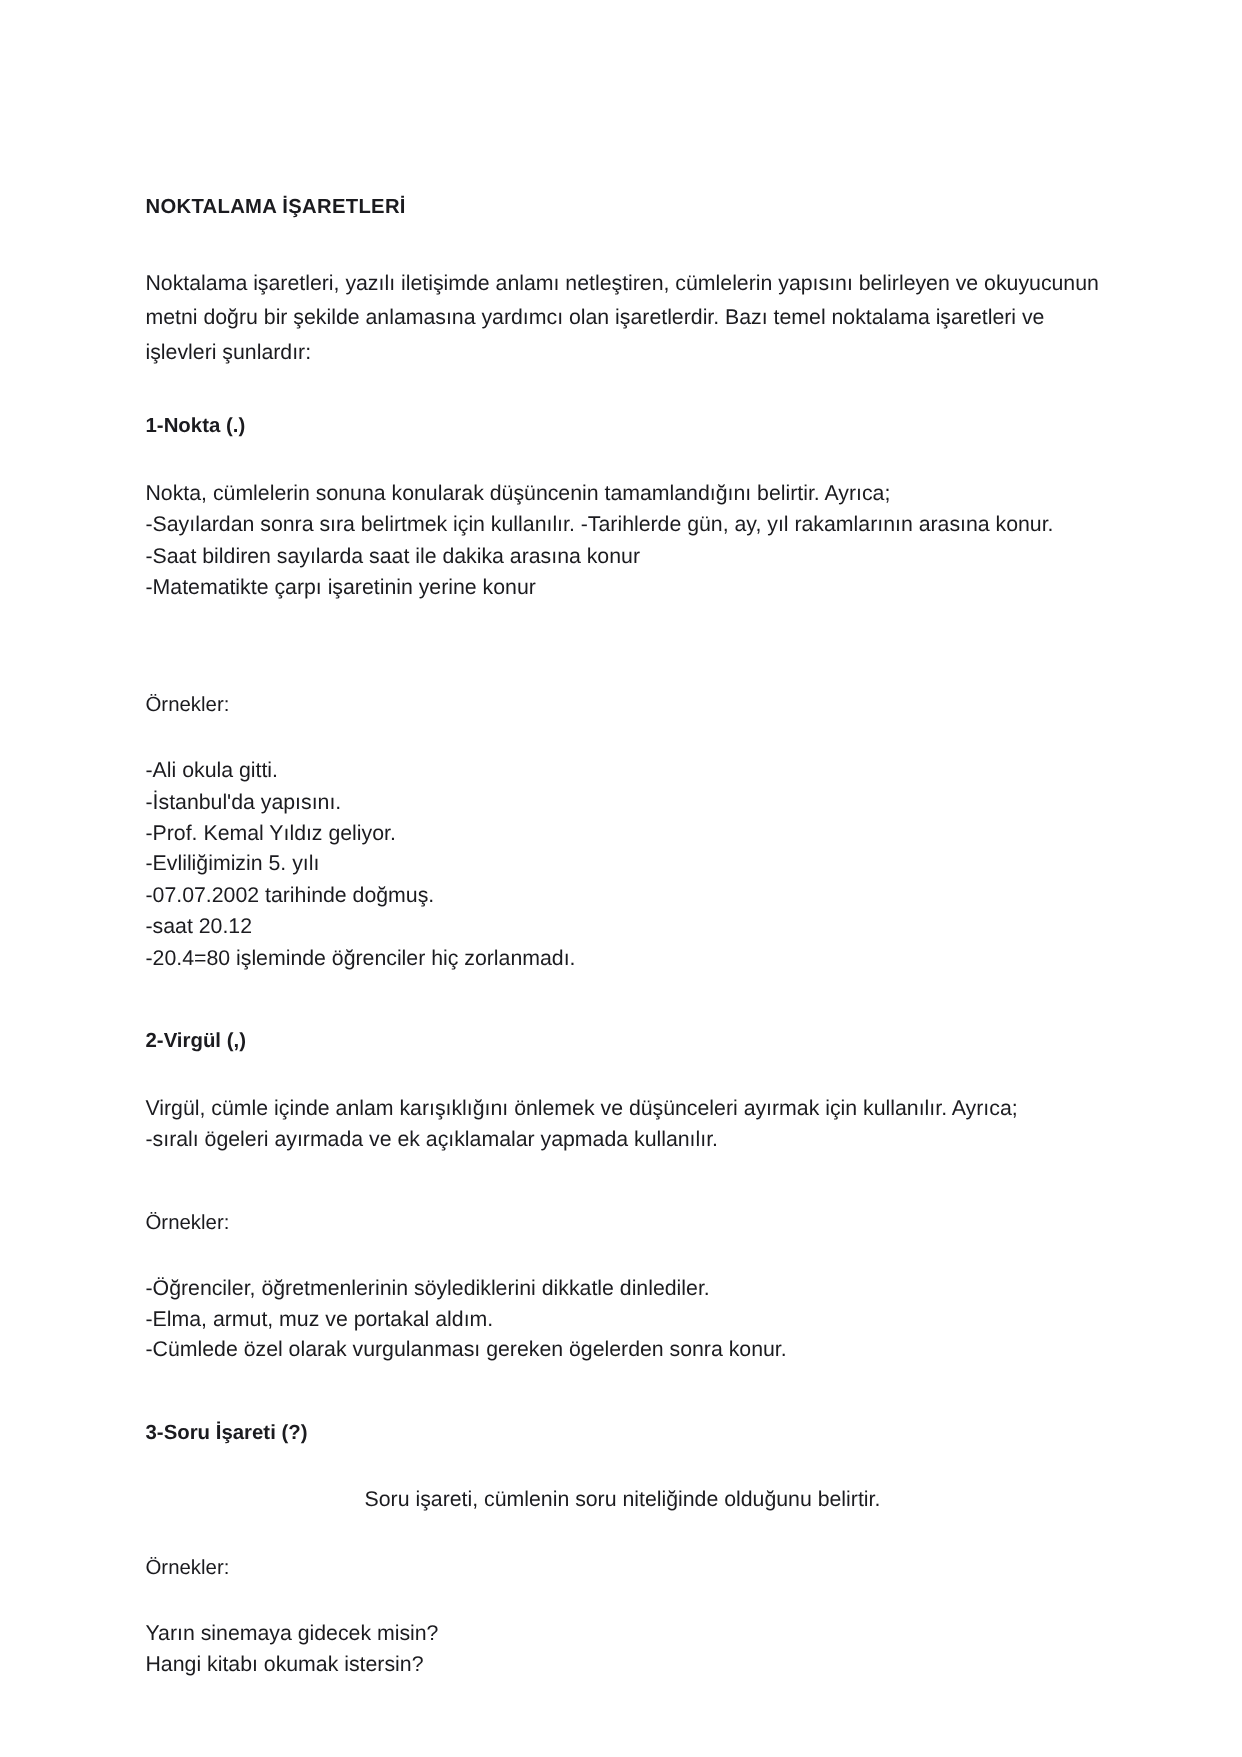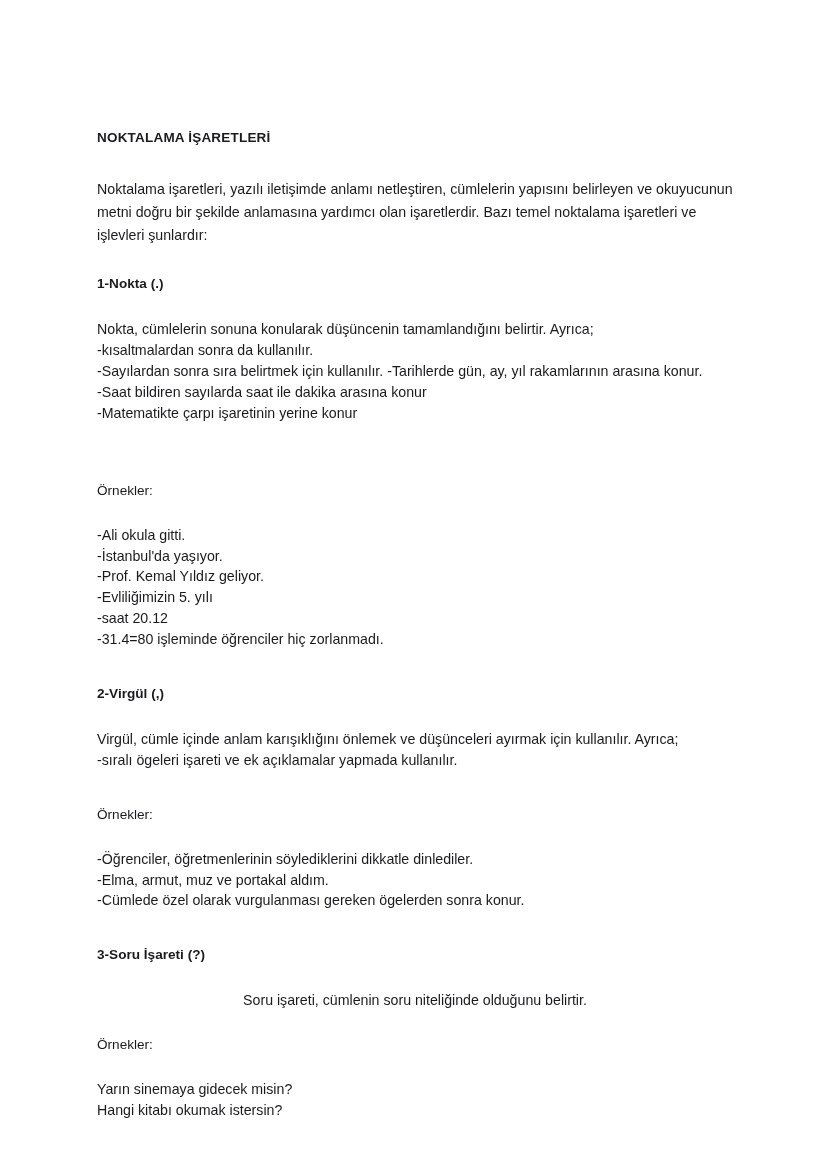--- a/index.html
+++ b/index.html
@@ -79,42 +79,42 @@
   <article class="doc-body">
 
     <h1 class="blk doc-title">NOKTALAMA İŞARETLERİ</h1>
 
     <p class="blk para">Noktalama işaretleri, yazılı iletişimde anlamı netleştiren, cümlelerin yapısını belirleyen ve okuyucunun metni doğru bir şekilde anlamasına yardımcı olan işaretlerdir. Bazı temel noktalama işaretleri ve işlevleri şunlardır:</p>
 
     <h2 class="blk sec-head">1-Nokta (.)</h2>
 
     <div class="blk lines gap-lg">
       <span class="ln">Nokta, cümlelerin sonuna konularak düşüncenin tamamlandığını belirtir. Ayrıca;</span>
-      <span class="ln">-kısaltmalardan sonra da kullanılır.</span>
       <span class="ln">-Sayılardan sonra sıra belirtmek için kullanılır. -Tarihlerde gün, ay, yıl rakamlarının arasına konur.</span>
       <span class="ln">-Saat bildiren sayılarda saat ile dakika arasına konur</span>
       <span class="ln">-Matematikte çarpı işaretinin yerine konur</span>
     </div>
 
     <h3 class="blk sub-head">Örnekler:</h3>
 
     <div class="blk lines gap-md">
       <span class="ln">-Ali okula gitti.</span>
-      <span class="ln">-İstanbul'da yaşıyor.</span>
+      <span class="ln">-İstanbul'da yapısını.</span>
       <span class="ln">-Prof. Kemal Yıldız geliyor.</span>
       <span class="ln">-Evliliğimizin 5. yılı</span>
+      <span class="ln">-07.07.2002 tarihinde doğmuş.</span>
       <span class="ln">-saat 20.12</span>
-      <span class="ln">-31.4=80 işleminde öğrenciler hiç zorlanmadı.</span>
+      <span class="ln">-20.4=80 işleminde öğrenciler hiç zorlanmadı.</span>
     </div>
 
     <h2 class="blk sec-head">2-Virgül (,)</h2>
 
     <div class="blk lines gap-md">
       <span class="ln">Virgül, cümle içinde anlam karışıklığını önlemek ve düşünceleri ayırmak için kullanılır. Ayrıca;</span>
-      <span class="ln">-sıralı ögeleri işareti ve ek açıklamalar yapmada kullanılır.</span>
+      <span class="ln">-sıralı ögeleri ayırmada ve ek açıklamalar yapmada kullanılır.</span>
     </div>
 
     <h3 class="blk sub-head">Örnekler:</h3>
 
     <div class="blk lines gap-md">
       <span class="ln">-Öğrenciler, öğretmenlerinin söylediklerini dikkatle dinlediler.</span>
       <span class="ln">-Elma, armut, muz ve portakal aldım.</span>
       <span class="ln">-Cümlede özel olarak vurgulanması gereken ögelerden sonra konur.</span>
     </div>
 

